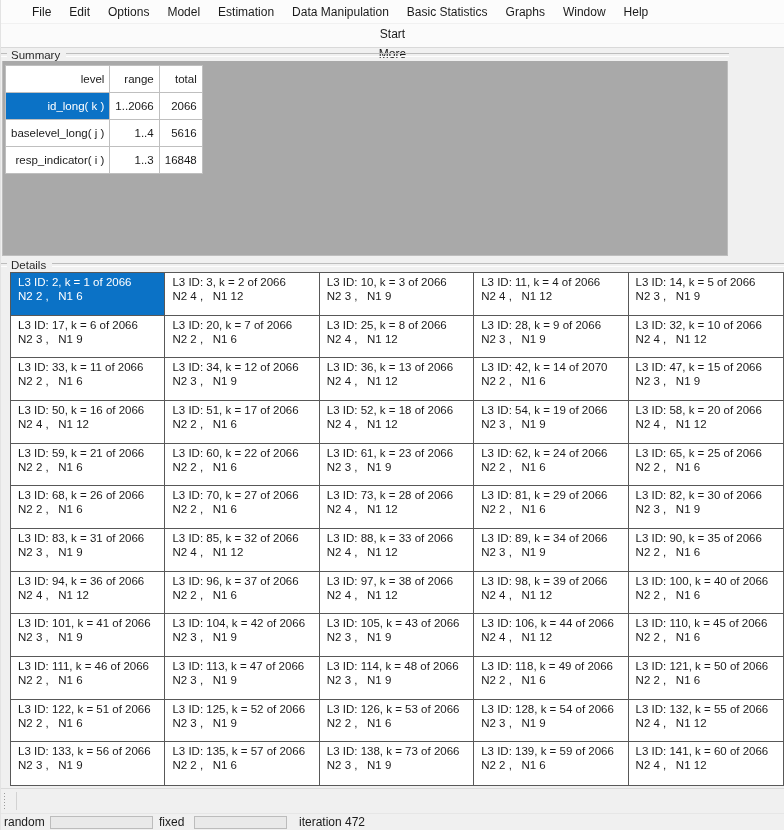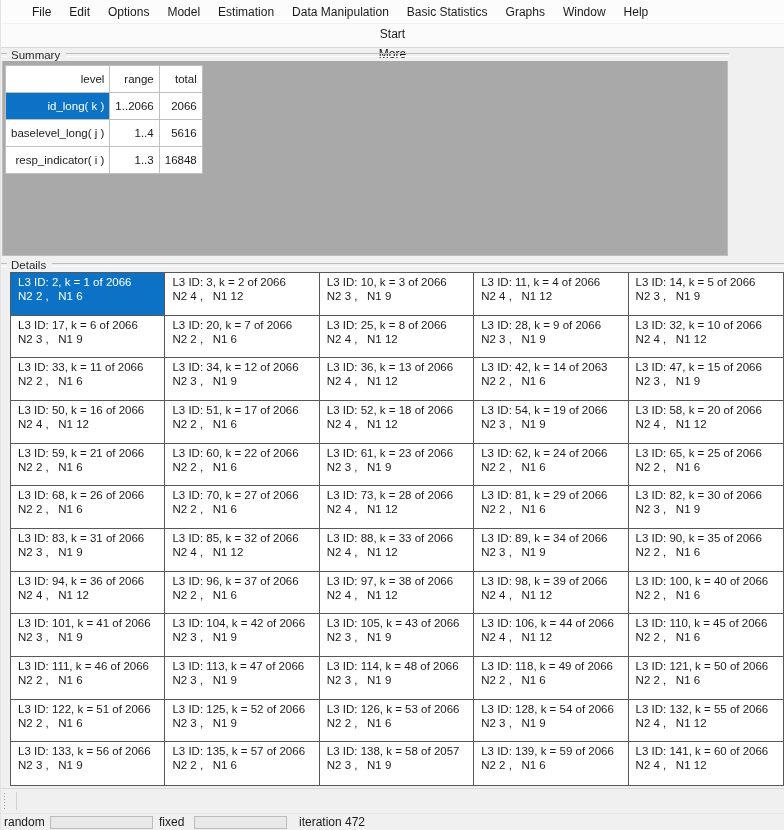--- a/index.html
+++ b/index.html
@@ -186,21 +186,21 @@
       </div>
       <div class="cell">
         <div class="line1">L3 ID: 34, k = 12 of 2066</div>
         <div class="line2">N2 3 ,   N1 9</div>
       </div>
       <div class="cell">
         <div class="line1">L3 ID: 36, k = 13 of 2066</div>
         <div class="line2">N2 4 ,   N1 12</div>
       </div>
       <div class="cell">
-        <div class="line1">L3 ID: 42, k = 14 of 2063</div>
+        <div class="line1">L3 ID: 42, k = 14 of 2070</div>
         <div class="line2">N2 2 ,   N1 6</div>
       </div>
       <div class="cell">
         <div class="line1">L3 ID: 47, k = 15 of 2066</div>
         <div class="line2">N2 3 ,   N1 9</div>
       </div>
       <div class="cell">
         <div class="line1">L3 ID: 50, k = 16 of 2066</div>
         <div class="line2">N2 4 ,   N1 12</div>
       </div>
@@ -362,21 +362,21 @@
       </div>
       <div class="cell">
         <div class="line1">L3 ID: 133, k = 56 of 2066</div>
         <div class="line2">N2 3 ,   N1 9</div>
       </div>
       <div class="cell">
         <div class="line1">L3 ID: 135, k = 57 of 2066</div>
         <div class="line2">N2 2 ,   N1 6</div>
       </div>
       <div class="cell">
-        <div class="line1">L3 ID: 138, k = 58 of 2057</div>
+        <div class="line1">L3 ID: 138, k = 73 of 2066</div>
         <div class="line2">N2 3 ,   N1 9</div>
       </div>
       <div class="cell">
         <div class="line1">L3 ID: 139, k = 59 of 2066</div>
         <div class="line2">N2 2 ,   N1 6</div>
       </div>
       <div class="cell">
         <div class="line1">L3 ID: 141, k = 60 of 2066</div>
         <div class="line2">N2 4 ,   N1 12</div>
       </div>

